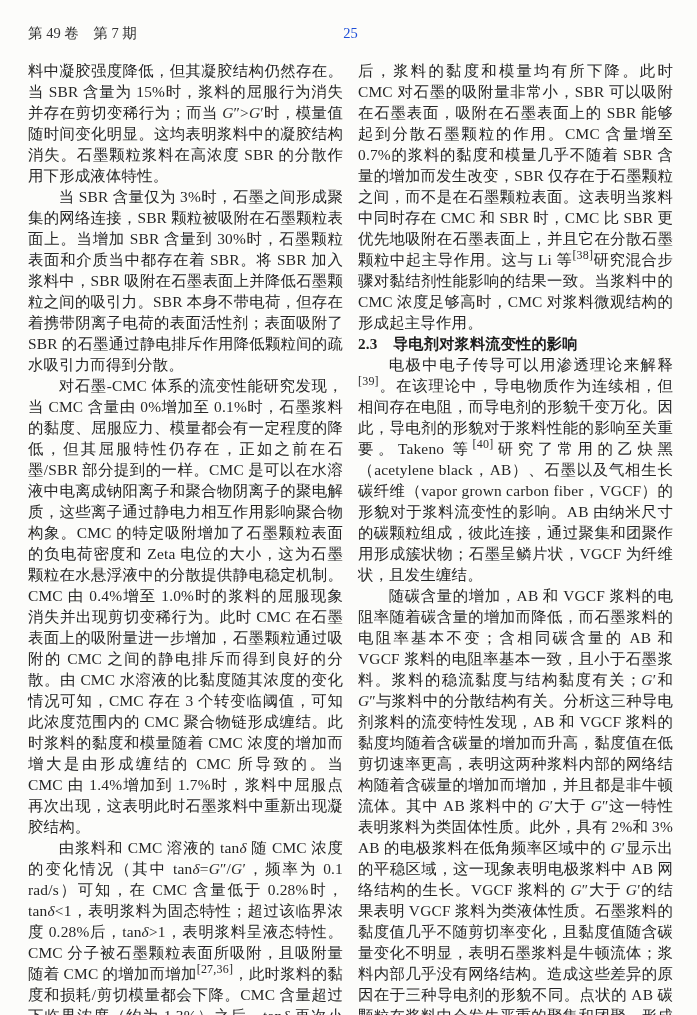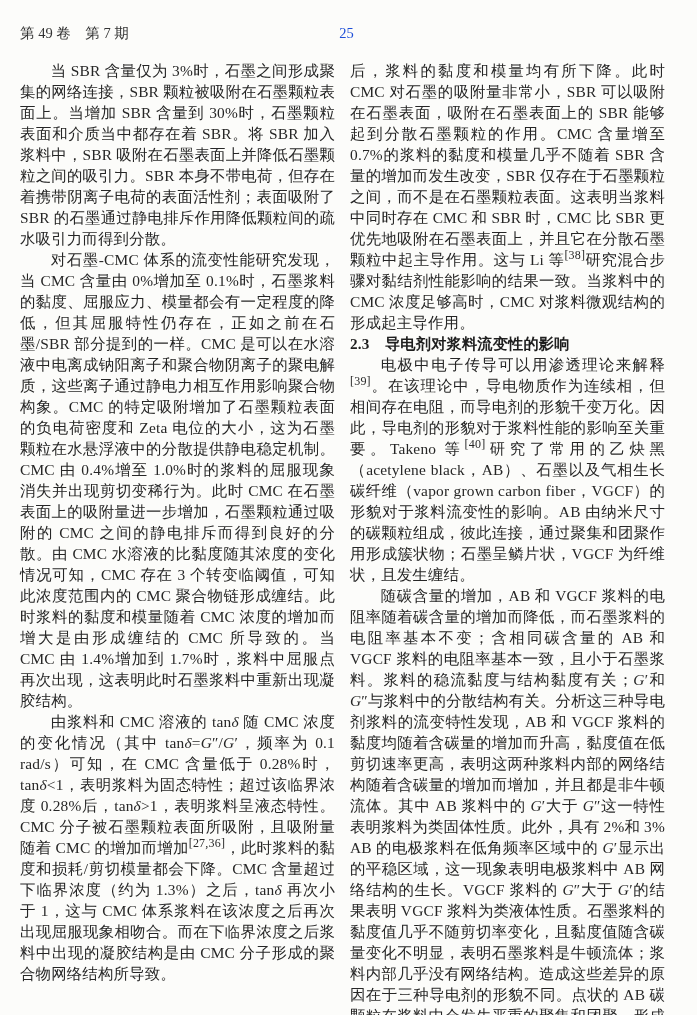--- a/index.html
+++ b/index.html
@@ -3,21 +3,21 @@
 <meta charset="utf-8">
 <style>
   html, body { margin: 0; padding: 0; background: #e8e8e6; }
   .page {
     position: relative;
     width: 697px;
     height: 1015px;
     margin: 0 auto;
     background: #fcfcfa;
     box-sizing: border-box;
-    padding: 24px 24px 0 20px;
+    padding: 24px 24px 0 28px;
     overflow: hidden;
     font-family: "Liberation Serif", "DejaVu Serif", serif;
     color: #262626;
   }
   .page-header {
     display: grid;
     grid-template-columns: 1fr auto 1fr;
     align-items: baseline;
     font-size: 14.5px;
     line-height: 18px;
@@ -60,20 +60,21 @@
 </head>
 <body>
 
 <div class="page">
   <div class="page-header">
     <span class="ph-left">第 49 卷　第 7 期</span>
     <span class="ph-page">25</span>
   </div>
   <div class="columns">
     <div class="col">
+        <p class="para">料中凝胶强度降低，但其凝胶结构仍然存在。当 SBR 含量为 15%时，浆料的屈服行为消失并存在剪切变稀行为；而当 <i>G</i>″&gt;<i>G</i>′时，模量值随时间变化明显。这均表明浆料中的凝胶结构消失。石墨颗粒浆料在高浓度 SBR 的分散作用下形成液体特性。</p>
         <p class="para indent">当 SBR 含量仅为 3%时，石墨之间形成聚集的网络连接，SBR 颗粒被吸附在石墨颗粒表面上。当增加 SBR 含量到 30%时，石墨颗粒表面和介质当中都存在着 SBR。将 SBR 加入浆料中，SBR 吸附在石墨表面上并降低石墨颗粒之间的吸引力。SBR 本身不带电荷，但存在着携带阴离子电荷的表面活性剂；表面吸附了 SBR 的石墨通过静电排斥作用降低颗粒间的疏水吸引力而得到分散。</p>
         <p class="para indent">对石墨-CMC 体系的流变性能研究发现，当 CMC 含量由 0%增加至 0.1%时，石墨浆料的黏度、屈服应力、模量都会有一定程度的降低，但其屈服特性仍存在，正如之前在石墨/SBR 部分提到的一样。CMC 是可以在水溶液中电离成钠阳离子和聚合物阴离子的聚电解质，这些离子通过静电力相互作用影响聚合物构象。CMC 的特定吸附增加了石墨颗粒表面的负电荷密度和 Zeta 电位的大小，这为石墨颗粒在水悬浮液中的分散提供静电稳定机制。CMC 由 0.4%增至 1.0%时的浆料的屈服现象消失并出现剪切变稀行为。此时 CMC 在石墨表面上的吸附量进一步增加，石墨颗粒通过吸附的 CMC 之间的静电排斥而得到良好的分散。由 CMC 水溶液的比黏度随其浓度的变化情况可知，CMC 存在 3 个转变临阈值，可知此浓度范围内的 CMC 聚合物链形成缠结。此时浆料的黏度和模量随着 CMC 浓度的增加而增大是由形成缠结的 CMC 所导致的。当 CMC 由 1.4%增加到 1.7%时，浆料中屈服点再次出现，这表明此时石墨浆料中重新出现凝胶结构。</p>
         <p class="para indent">由浆料和 CMC 溶液的 tan<i>δ</i> 随 CMC 浓度的变化情况（其中 tan<i>δ</i>=<i>G</i>″/<i>G</i>′，频率为 0.1 rad/s）可知，在 CMC 含量低于 0.28%时，tan<i>δ</i>&lt;1，表明浆料为固态特性；超过该临界浓度 0.28%后，tan<i>δ</i>&gt;1，表明浆料呈液态特性。CMC 分子被石墨颗粒表面所吸附，且吸附量随着 CMC 的增加而增加<sup>[27,36]</sup>，此时浆料的黏度和损耗/剪切模量都会下降。CMC 含量超过下临界浓度（约为 1.3%）之后，tan<i>δ</i> 再次小于 1，这与 CMC 体系浆料在该浓度之后再次出现屈服现象相吻合。而在下临界浓度之后浆料中出现的凝胶结构是由 CMC 分子形成的聚合物网络结构所导致。</p>
       </div>
     <div class="col">
         <p class="para">后，浆料的黏度和模量均有所下降。此时 CMC 对石墨的吸附量非常小，SBR 可以吸附在石墨表面，吸附在石墨表面上的 SBR 能够起到分散石墨颗粒的作用。CMC 含量增至 0.7%的浆料的黏度和模量几乎不随着 SBR 含量的增加而发生改变，SBR 仅存在于石墨颗粒之间，而不是在石墨颗粒表面。这表明当浆料中同时存在 CMC 和 SBR 时，CMC 比 SBR 更优先地吸附在石墨表面上，并且它在分散石墨颗粒中起主导作用。这与 Li 等<sup>[38]</sup>研究混合步骤对黏结剂性能影响的结果一致。当浆料中的 CMC 浓度足够高时，CMC 对浆料微观结构的形成起主导作用。</p>
         <h3 class="heading">2.3　导电剂对浆料流变性的影响</h3>
         <p class="para indent">电极中电子传导可以用渗透理论来解释<sup>[39]</sup>。在该理论中，导电物质作为连续相，但相间存在电阻，而导电剂的形貌千变万化。因此，导电剂的形貌对于浆料性能的影响至关重要。Takeno 等<sup>[40]</sup>研究了常用的乙炔黑（acetylene black，AB）、石墨以及气相生长碳纤维（vapor grown carbon fiber，VGCF）的形貌对于浆料流变性的影响。AB 由纳米尺寸的碳颗粒组成，彼此连接，通过聚集和团聚作用形成簇状物；石墨呈鳞片状，VGCF 为纤维状，且发生缠结。</p>
         <p class="para indent">随碳含量的增加，AB 和 VGCF 浆料的电阻率随着碳含量的增加而降低，而石墨浆料的电阻率基本不变；含相同碳含量的 AB 和 VGCF 浆料的电阻率基本一致，且小于石墨浆料。浆料的稳流黏度与结构黏度有关；<i>G</i>′和 <i>G</i>″与浆料中的分散结构有关。分析这三种导电剂浆料的流变特性发现，AB 和 VGCF 浆料的黏度均随着含碳量的增加而升高，黏度值在低剪切速率更高，表明这两种浆料内部的网络结构随着含碳量的增加而增加，并且都是非牛顿流体。其中 AB 浆料中的 <i>G</i>′大于 <i>G</i>″这一特性表明浆料为类固体性质。此外，具有 2%和 3% AB 的电极浆料在低角频率区域中的 <i>G</i>′显示出的平稳区域，这一现象表明电极浆料中 AB 网络结构的生长。VGCF 浆料的 <i>G</i>″大于 <i>G</i>′的结果表明 VGCF 浆料为类液体性质。石墨浆料的黏度值几乎不随剪切率变化，且黏度值随含碳量变化不明显，表明石墨浆料是牛顿流体；浆料内部几乎没有网络结构。造成这些差异的原因在于三种导电剂的形貌不同。点状的 AB 碳颗粒在浆料中会发生严重的聚集和团聚，形成彼此连接的刚性的电子传导网络；并且颗粒间的</p>
       </div>

